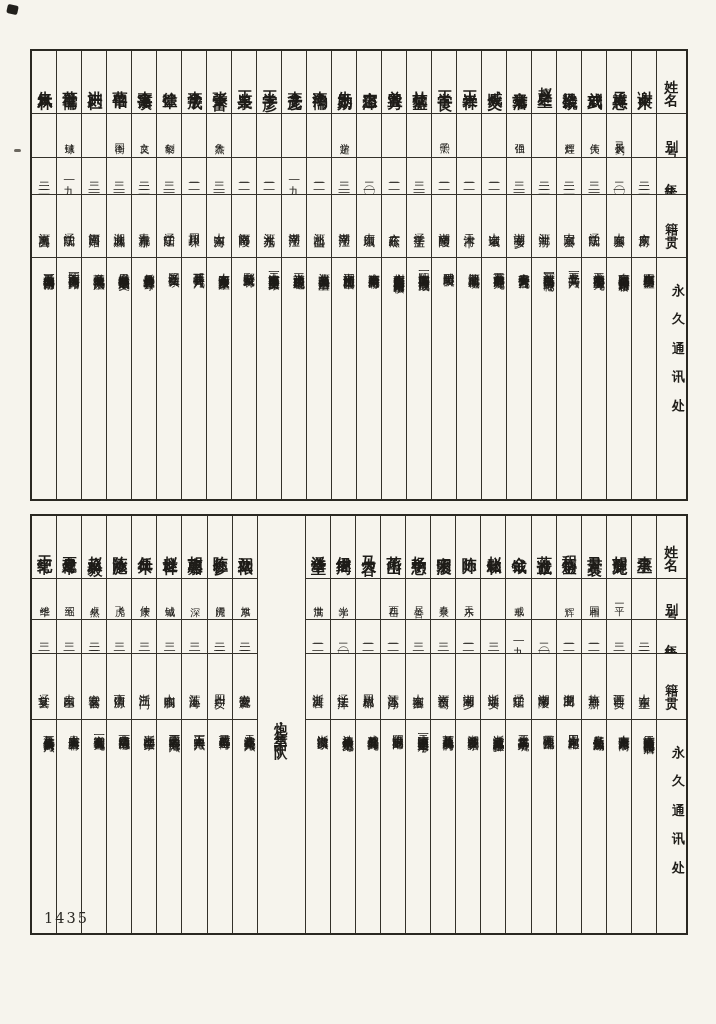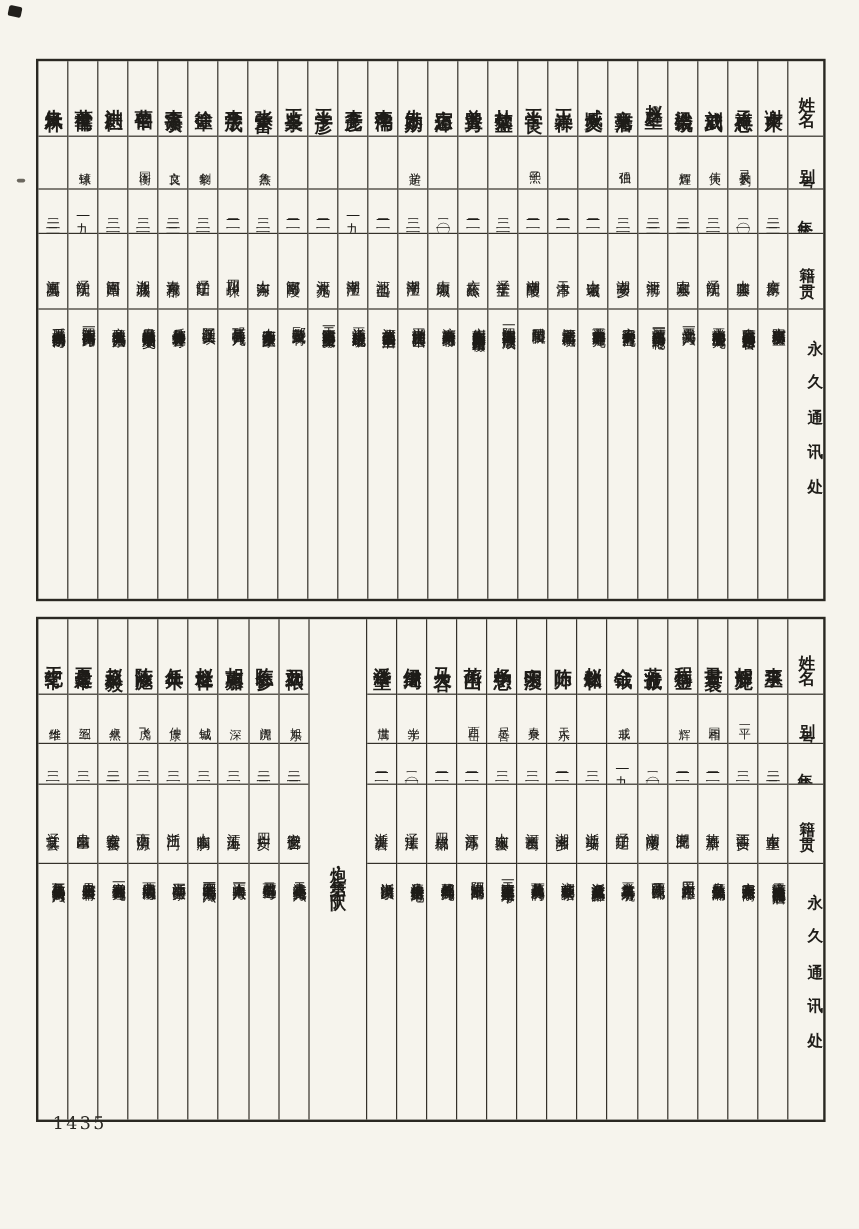--- a/index.html
+++ b/index.html
@@ -77,21 +77,21 @@
 
   .hdr-name{font-size:14px;font-weight:700;letter-spacing:13px;}
   .hdr-alias{font-size:13px;font-weight:700;letter-spacing:6px;}
   .hdr-age{font-size:12.5px;font-weight:700;letter-spacing:3px;}
   .hdr-origin{font-size:13px;font-weight:700;letter-spacing:13px;}
   .hdr-addr{font-size:13px;font-weight:700;letter-spacing:29px;padding-top:8px;}
 
   .divider-label{font-size:13.5px;font-weight:700;letter-spacing:4px;}
 
   .page-number{
-    position:absolute;left:44px;top:929px;
+    position:absolute;left:44px;top:910px;
     font-family:"DejaVu Serif",serif;
     font-size:14.5px;color:#2c2a25;letter-spacing:2px;
   }
 </style>
 </head>
 <body>
 
 <div class="page">
 
   <div class="scan-speck speck-corner"></div>

